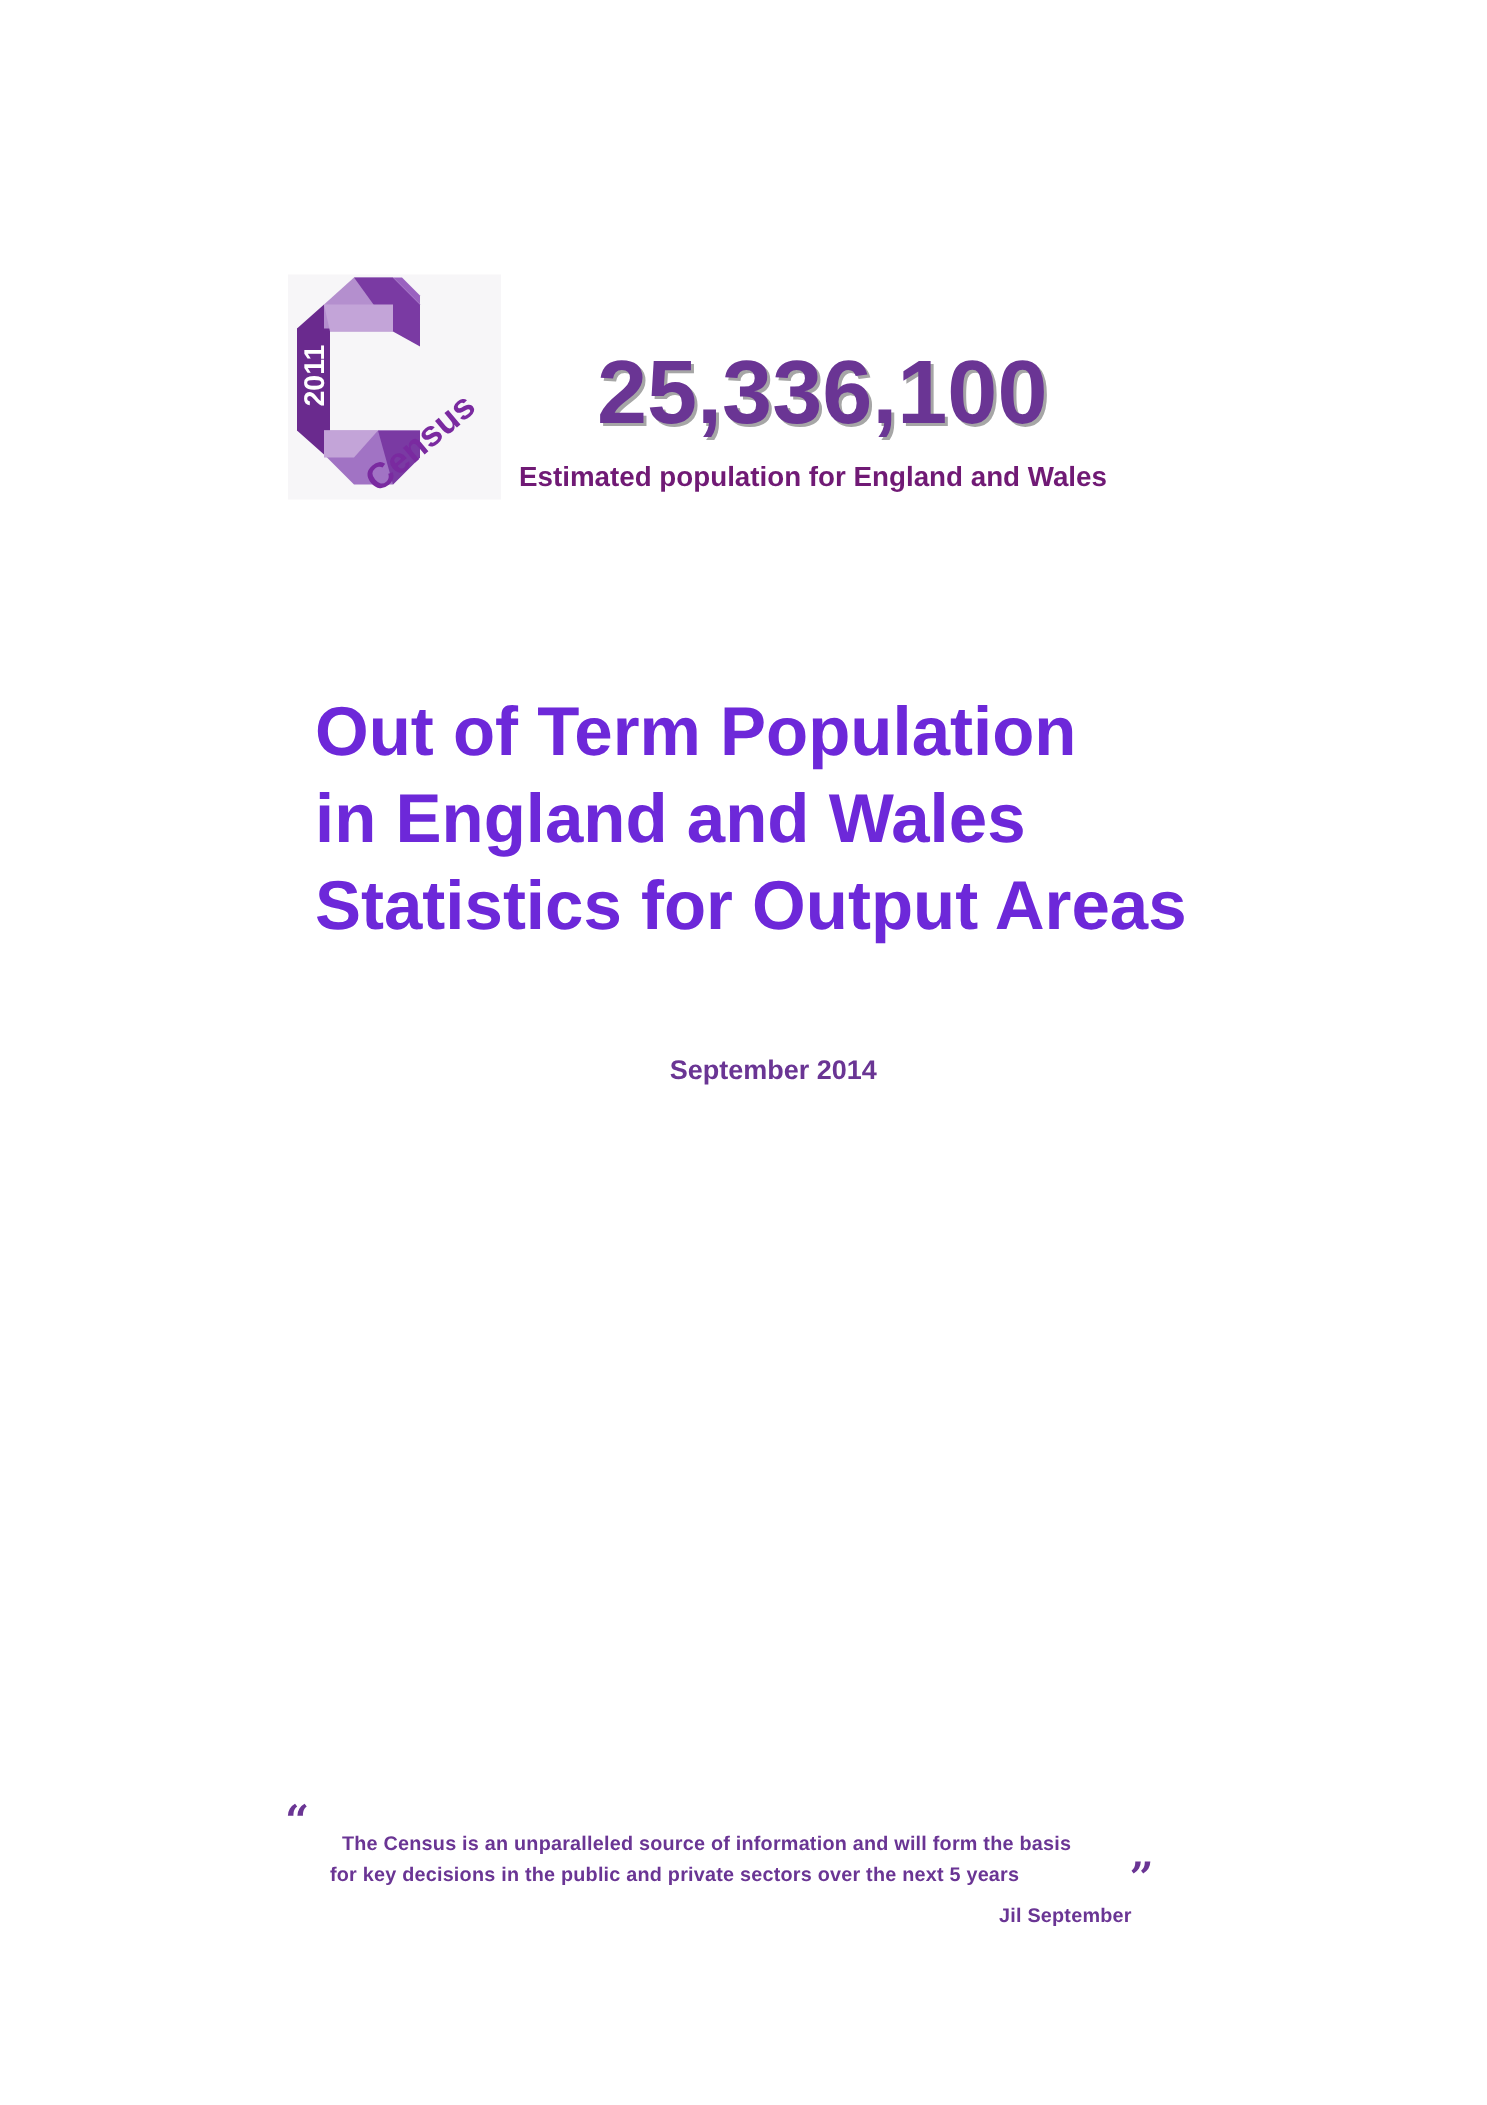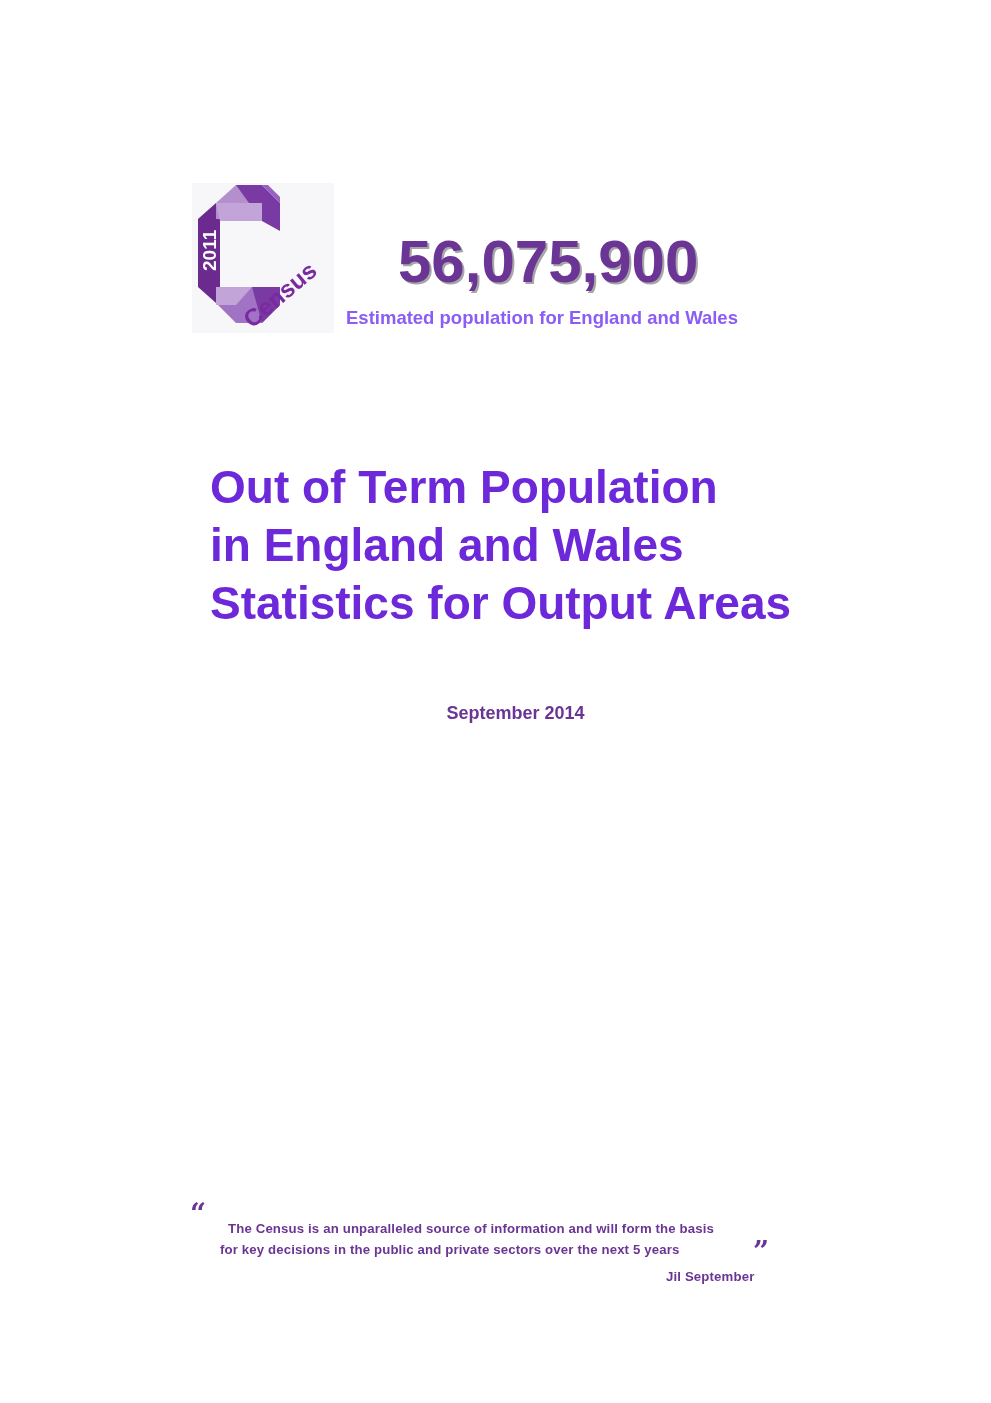--- a/index.html
+++ b/index.html
@@ -33,21 +33,21 @@
       letter-spacing: 0px;
       text-shadow: 2px 2px 0 #a6a6a6;
       line-height: 1;
     }
     .headline-caption {
       position: absolute;
       left: 346px;
       top: 309px;
       font-size: 18.5px;
       font-weight: bold;
-      color: #8b5cf6;
+      color: #701a75;
       line-height: 1;
     }
     .title {
       position: absolute;
       left: 210px;
       top: 458px;
       width: 700px;
       font-size: 46px;
       font-weight: bold;
       color: #6d28d9;
@@ -128,21 +128,21 @@
     <polygon points="24,104 88,104 88,122 70,140 44,140 24,120" fill="#a173c4"></polygon>
     <polygon points="60,104 88,104 88,122 70,140" fill="#7a3aa3"></polygon>
     <polygon points="24,104 60,104 44,122 24,122" fill="#c3a4d8"></polygon>
 
     <text x="0" y="0" transform="translate(24,88) rotate(-90)" fill="#ffffff" font-family="Liberation Sans, sans-serif" font-weight="bold" font-size="19">2011</text>
 
     <text x="0" y="0" transform="translate(60,146) rotate(-40)" fill="#7a2aa0" font-family="Liberation Sans, sans-serif" font-weight="bold" font-size="24">Census</text>
   </svg>
 </div>
 
-<div class="headline-number">56,075,900</div>
+<div class="headline-number">25,336,100</div>
 <div class="headline-caption">Estimated population for England and Wales</div>
 
 <div class="title">
   <div>Out of Term Population</div>
   <div>in England and Wales</div>
   <div>Statistics for Output Areas</div>
 </div>
 
 <div class="date">September 2014</div>
 

